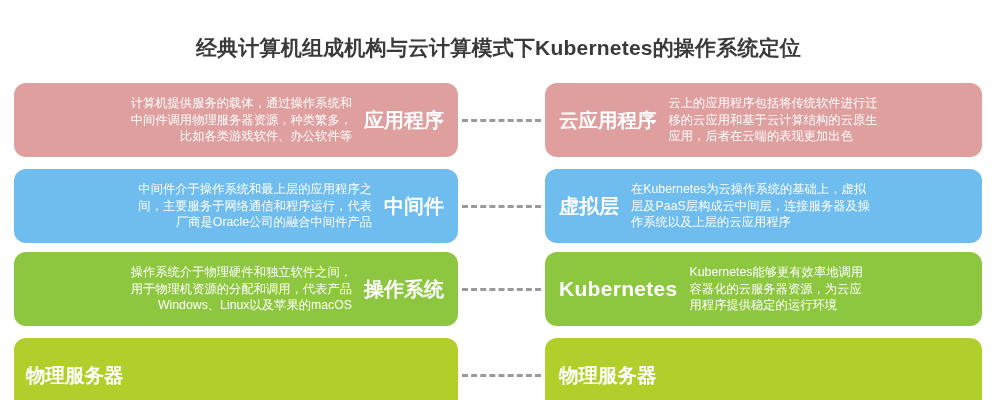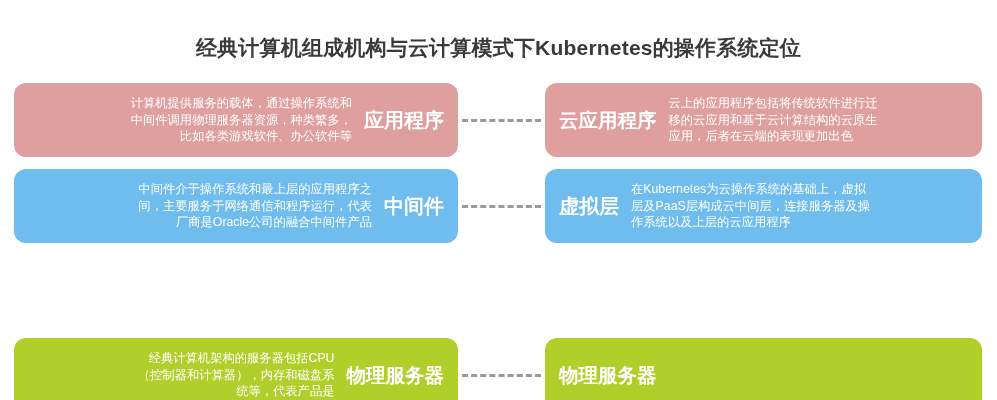--- a/index.html
+++ b/index.html
@@ -103,26 +103,38 @@
     </div>
     <div class="connector"></div>
     <div class="card right theme-pink">
       <span class="label wide">云应用程序</span>
       <span class="desc">云上的应用程序包括将传统软件进行迁
 移的云应用和基于云计算结构的云原生
 应用，后者在云端的表现更加出色</span>
     </div>
   </div>
 
+  <div class="row r3">
+    <div class="card left theme-green">
+      <span class="desc">操作系统介于物理硬件和独立软件之间，
+用于物理机资源的分配和调用，代表产品
+Windows、Linux以及苹果的macOS</span>
+      <span class="label">操作系统</span>
+    </div>
+    <div class="connector"></div>
+    <div class="card right theme-green">
+      <span class="label k8s">Kubernetes</span>
+      <span class="desc">Kubernetes能够更有效率地调用
+容器化的云服务器资源，为云应
+用程序提供稳定的运行环境</span>
+    </div>
+  </div>
 
   <div class="row r4">
     <div class="card left theme-lime">
-      <span class="desc">经典计算机架构的服务器包括CPU
-（控制器和计算器），内存和磁盘系
-统等，代表产品是</span>
       <span class="label wide">物理服务器</span>
     </div>
     <div class="connector"></div>
     <div class="card right theme-lime">
       <span class="label wide">物理服务器</span>
     </div>
   </div>
 
 </div>
 

